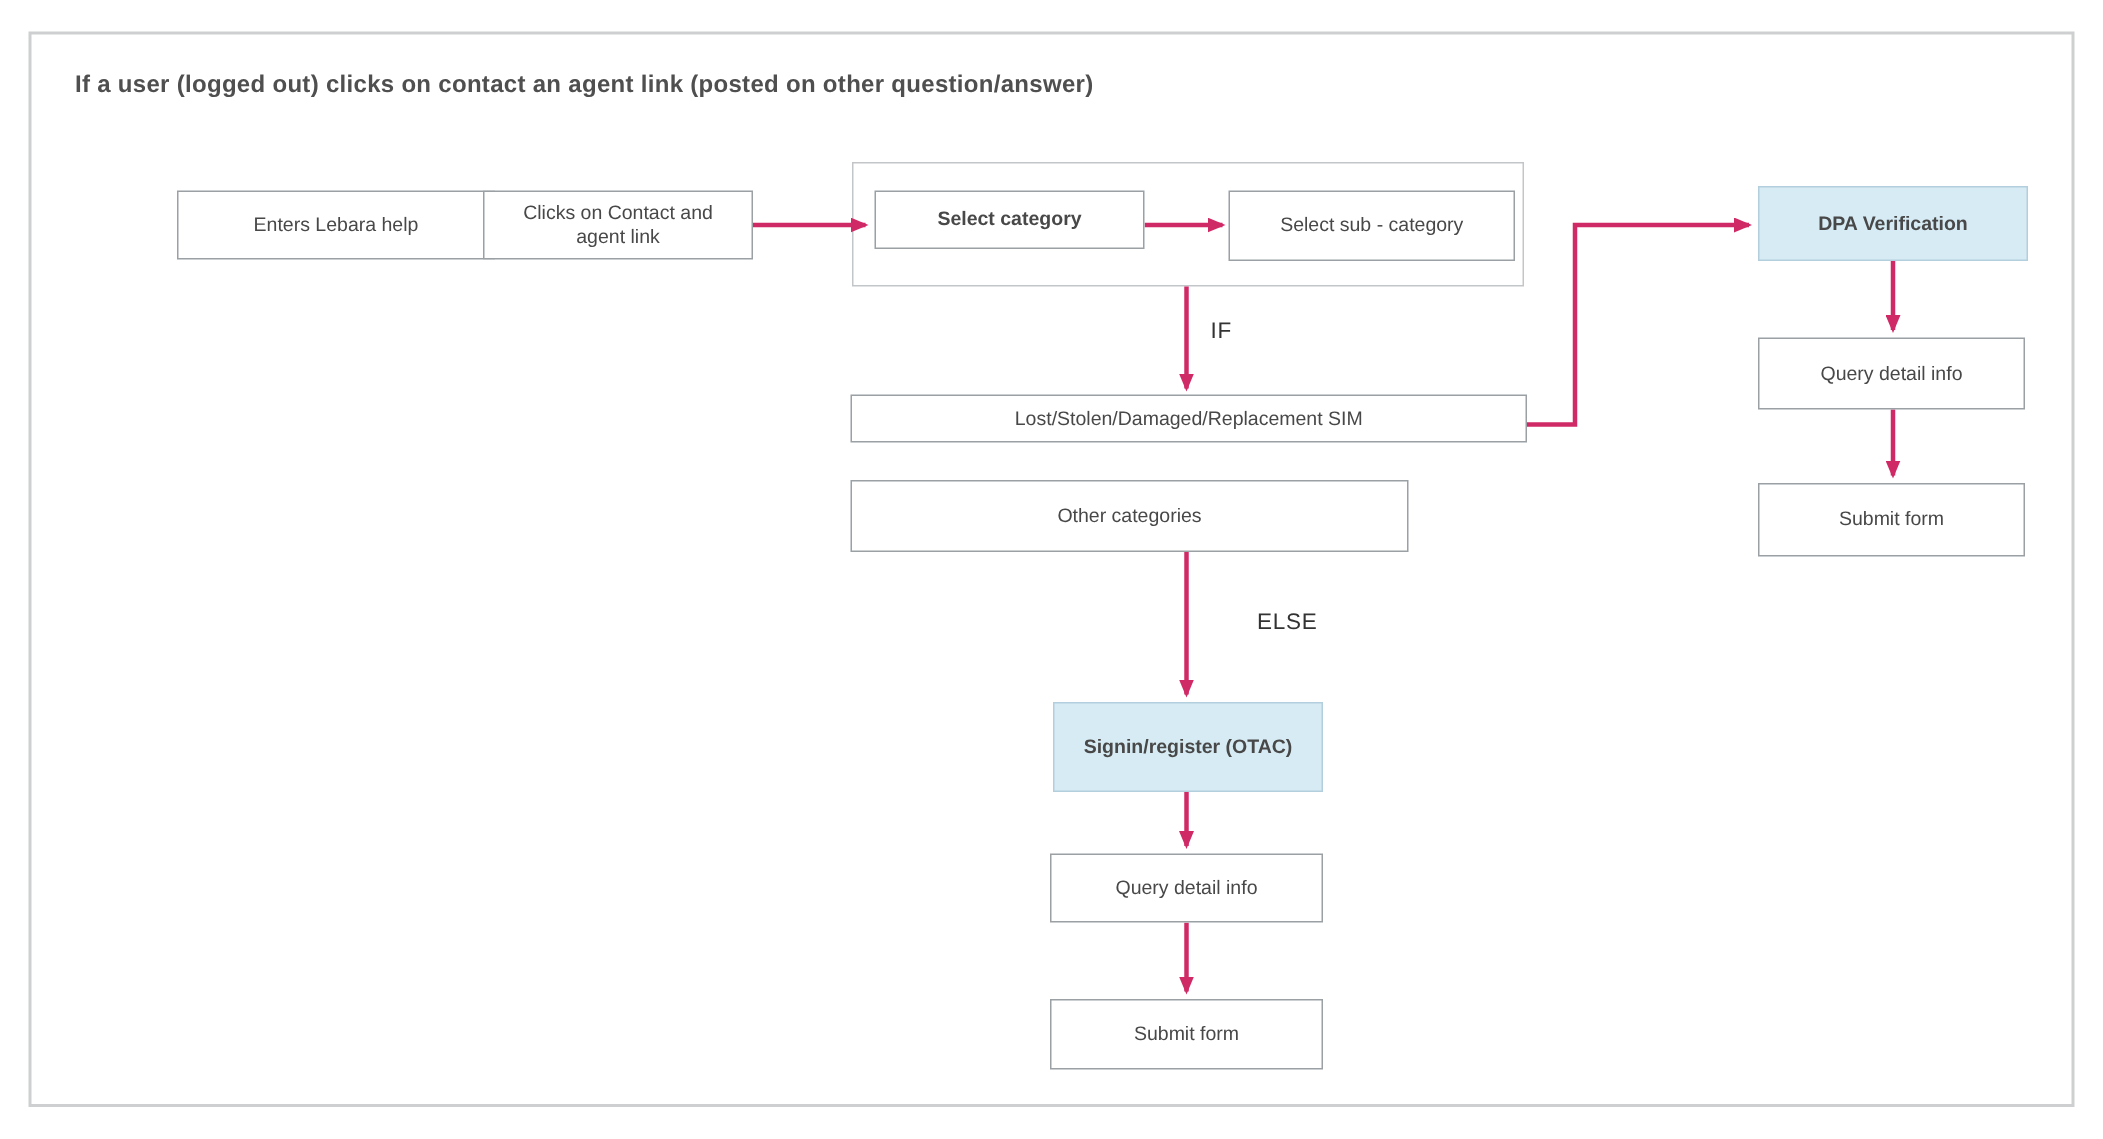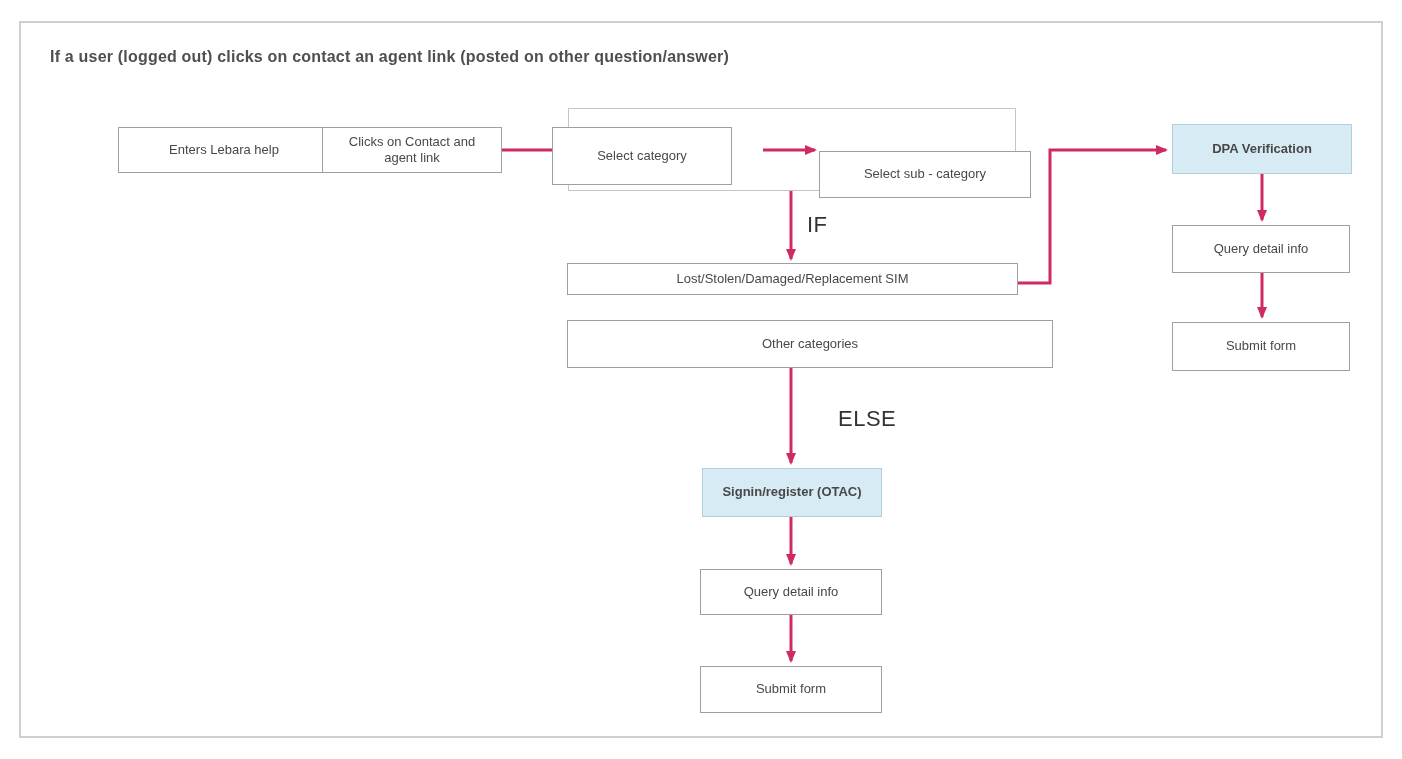--- a/index.html
+++ b/index.html
@@ -52,21 +52,21 @@
     font-weight: bold;
   }
   .group-box {
     position: absolute;
     box-sizing: border-box;
     background: #ffffff;
     border: 1px solid var(--group-border, #c2c6c8);
   }
   .branch-label {
     position: absolute;
-    font-size: 22px;
+    font-size: 15px;
     color: var(--label-text, #333333);
     letter-spacing: 0.5px;
   }
   svg#arrows {
     position: absolute;
     left: 0; top: 0;
     width: 1402px; height: 759px;
     pointer-events: none;
   }
   svg#arrows .arrow {
@@ -107,29 +107,29 @@
     <line class="arrow" x1="1262" y1="272" x2="1262" y2="317" marker-end="url(#arrowhead)"></line>
   </svg>
 
   <div class="branch-label" style="left:807px; top:212px;">IF</div>
   <div class="branch-label" style="left:838px; top:406px;">ELSE</div>
 
   <div class="node" style="left:118px; top:127px; width:212px; height:46px;">Enters Lebara help</div>
 
   <div class="node" style="left:322px; top:127px; width:180px; height:46px;">Clicks on Contact and agent link</div>
 
-  <div class="node" style="left:552px; top:127px; width:180px; height:58px;">Select category</div>
+  <div class="node" style="left:583px; top:127px; width:180px; height:39px;font-weight:bold;">Select category</div>
 
-  <div class="node" style="left:819px; top:127px; width:212px; height:47px;margin-top:24px;">Select sub - category</div>
+  <div class="node" style="left:819px; top:127px; width:191px; height:47px;">Select sub - category</div>
 
   <div class="node" style="left:567px; top:263px; width:451px; height:32px;">Lost/Stolen/Damaged/Replacement SIM</div>
 
-  <div class="node" style="left:567px; top:320px; width:486px; height:48px;">Other categories</div>
+  <div class="node" style="left:567px; top:320px; width:372px; height:48px;">Other categories</div>
 
-  <div class="node highlight" style="left:702px; top:468px; width:180px; height:49px;">Signin/register (OTAC)</div>
+  <div class="node highlight" style="left:702px; top:468px; width:180px; height:60px;">Signin/register (OTAC)</div>
 
   <div class="node" style="left:700px; top:569px; width:182px; height:46px;">Query detail info</div>
 
   <div class="node" style="left:700px; top:666px; width:182px; height:47px;">Submit form</div>
 
   <div class="node highlight" style="left:1172px; top:124px; width:180px; height:50px;">DPA Verification</div>
 
   <div class="node" style="left:1172px; top:225px; width:178px; height:48px;">Query detail info</div>
 
   <div class="node" style="left:1172px; top:322px; width:178px; height:49px;">Submit form</div>

